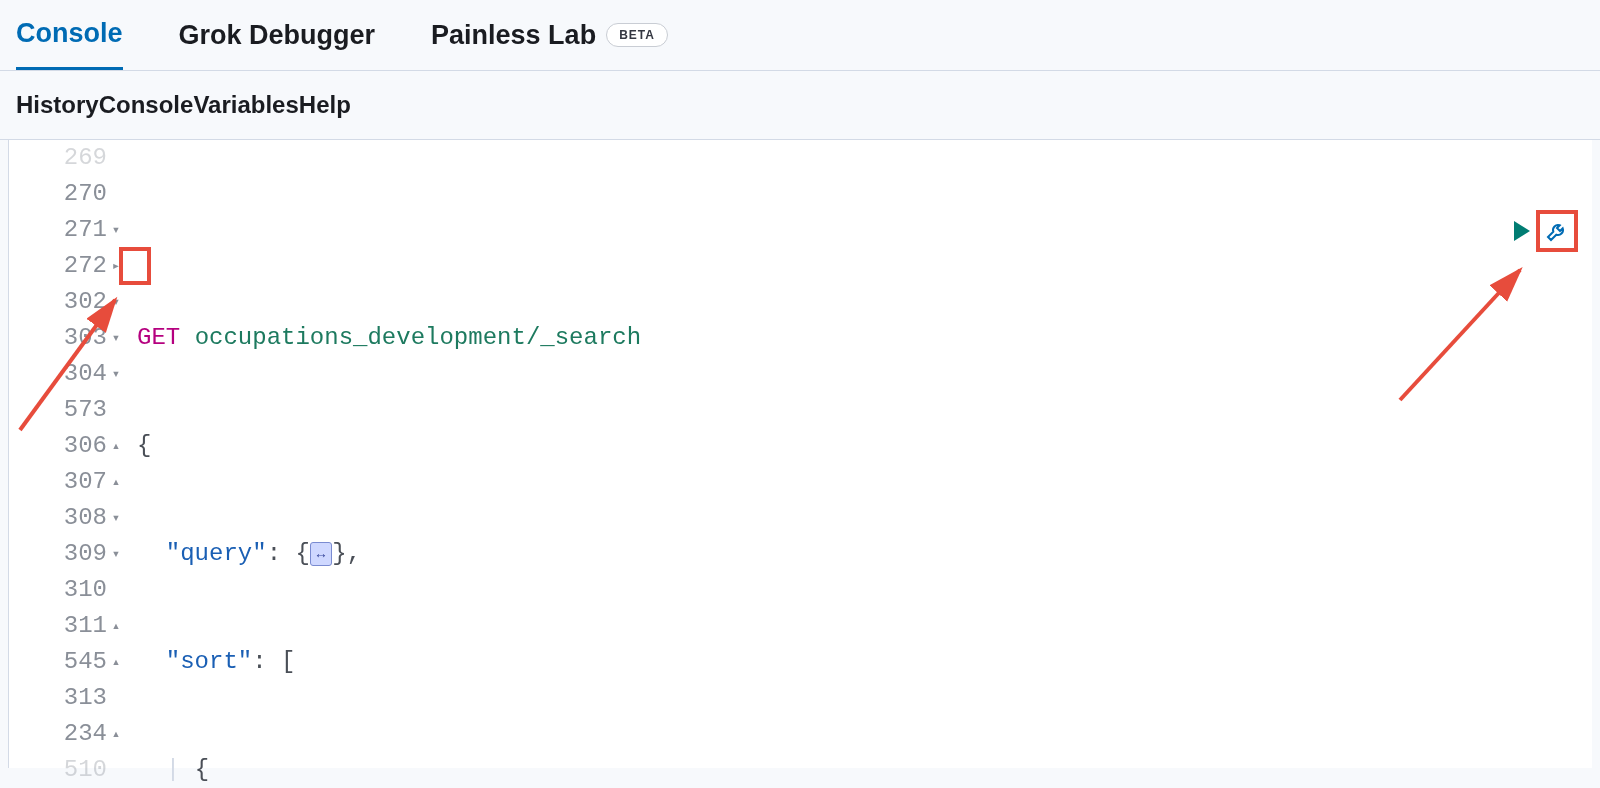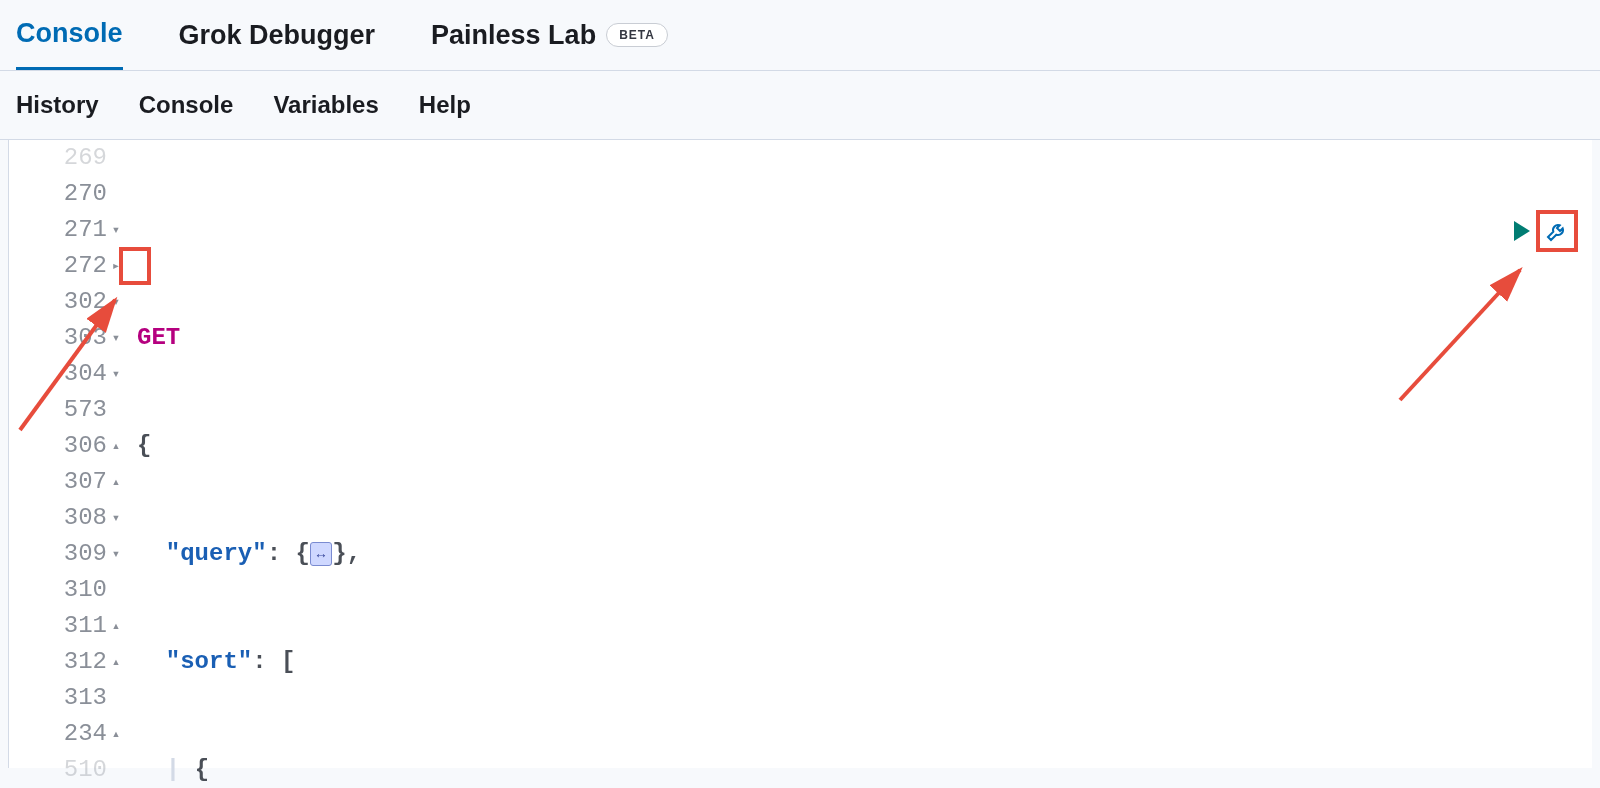--- a/index.html
+++ b/index.html
@@ -43,21 +43,20 @@
     padding: 4px 12px;
     border: 1px solid #c9cdd4;
     border-radius: 16px;
     background: #fff;
     color: #343741;
   }
 
   
   .subbar {
     display: flex;
-    gap: 40px;
     padding: 20px 16px;
     font-size: 24px;
     font-weight: 700;
     border-bottom: 1px solid #d3dae6;
     background: #f7f9fc;
   }
   .subbar-item { cursor: pointer; }
 
   
   .editor {
@@ -90,21 +89,20 @@
   .fold {
     width: 14px;
     text-align: center;
     color: #8a8f98;
     font-size: 14px;
     display: inline-block;
   }
   .code {
     flex: 1;
     white-space: pre;
-    font-weight: bold;
   }
   .code-row { height: 36px; display: flex; align-items: center; }
 
   .tok-method { color: #b5007f; }
   .tok-path   { color: #1d7a5f; }
   .tok-punc   { color: #4a4f57; }
   .tok-key    { color: #1a5fb4; }
   .indent-guide { color: #d3dae6; }
 
   .folded-marker {
@@ -234,41 +232,41 @@
       </div>
     <div class="gutter-row">
         <span>310</span>
         <span class="fold"></span>
       </div>
     <div class="gutter-row">
         <span>311</span>
         <span class="fold">▴</span>
       </div>
     <div class="gutter-row">
-        <span>312</span>
+        <span>545</span>
         <span class="fold">▴</span>
       </div>
     <div class="gutter-row">
         <span>313</span>
         <span class="fold"></span>
       </div>
     <div class="gutter-row">
         <span>234</span>
         <span class="fold">▴</span>
       </div>
     <div class="gutter-row" style="opacity:.35">
         <span>510</span>
         <span class="fold"></span>
       </div>
   </div>
 
   <div class="code">
     <div class="code-row"></div>
     <div class="code-row">
-      <span class="tok-method">GET</span><span>&nbsp;</span>
+      <span class="tok-method">GET</span><span>&nbsp;</span><span class="tok-path">occupations_development/_search</span>
     </div>
     <div class="code-row"><span class="tok-punc">{</span></div>
     <div class="code-row">
       <span>&nbsp;&nbsp;</span><span class="tok-key">"query"</span><span class="tok-punc">:</span><span>&nbsp;</span><span class="tok-punc">{</span><span class="folded-marker">↔</span><span class="tok-punc">}</span><span class="tok-punc">,</span>
     </div>
     <div class="code-row">
       <span>&nbsp;&nbsp;</span><span class="tok-key">"sort"</span><span class="tok-punc">:</span><span>&nbsp;</span><span class="tok-punc">[</span>
     </div>
     <div class="code-row">
       <span>&nbsp;&nbsp;</span><span class="indent-guide">|&nbsp;</span><span class="tok-punc">{</span>

